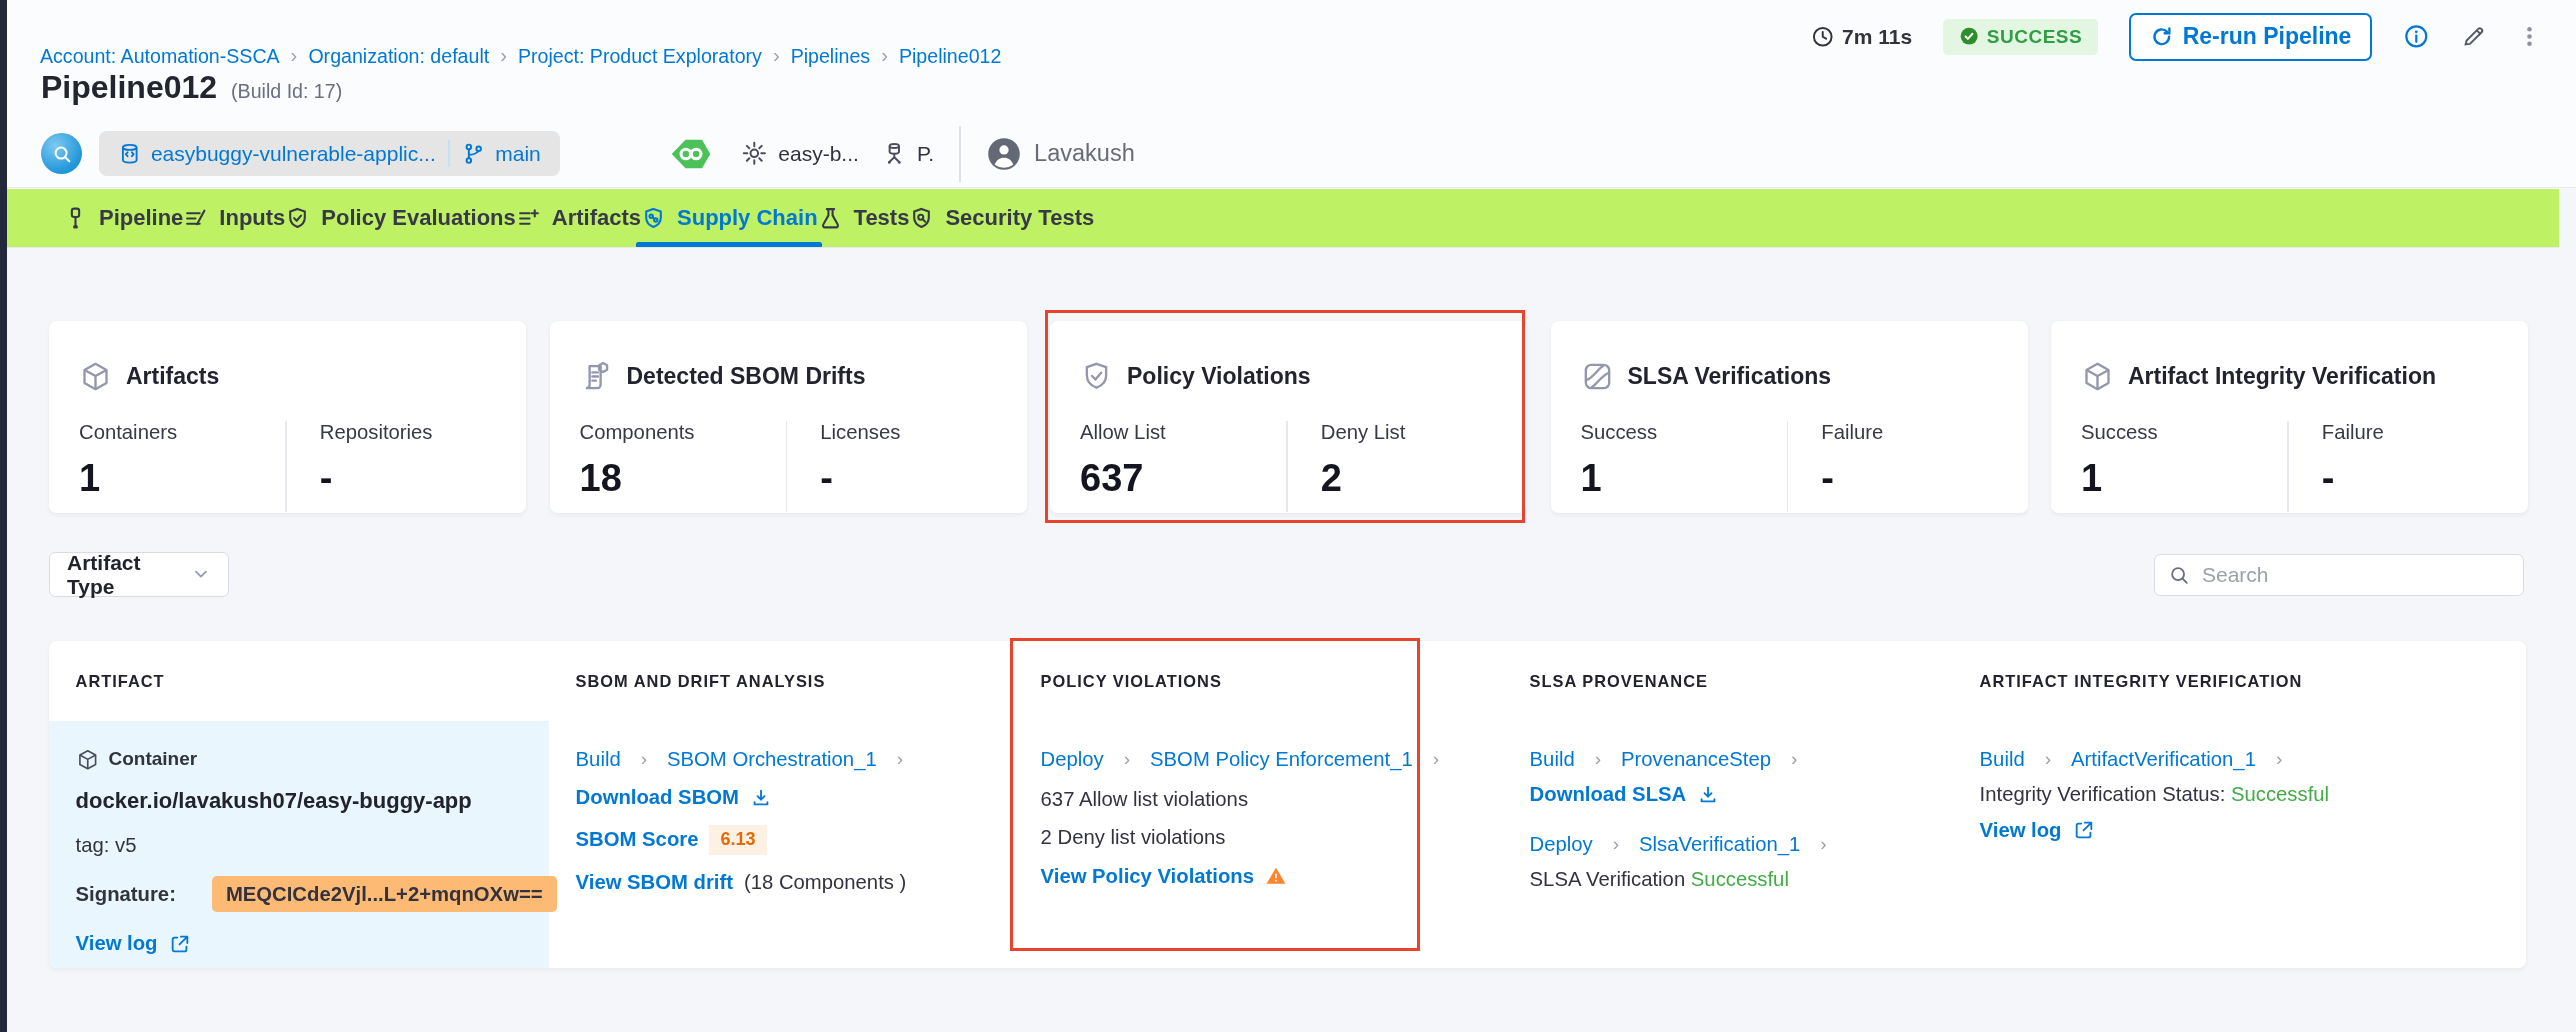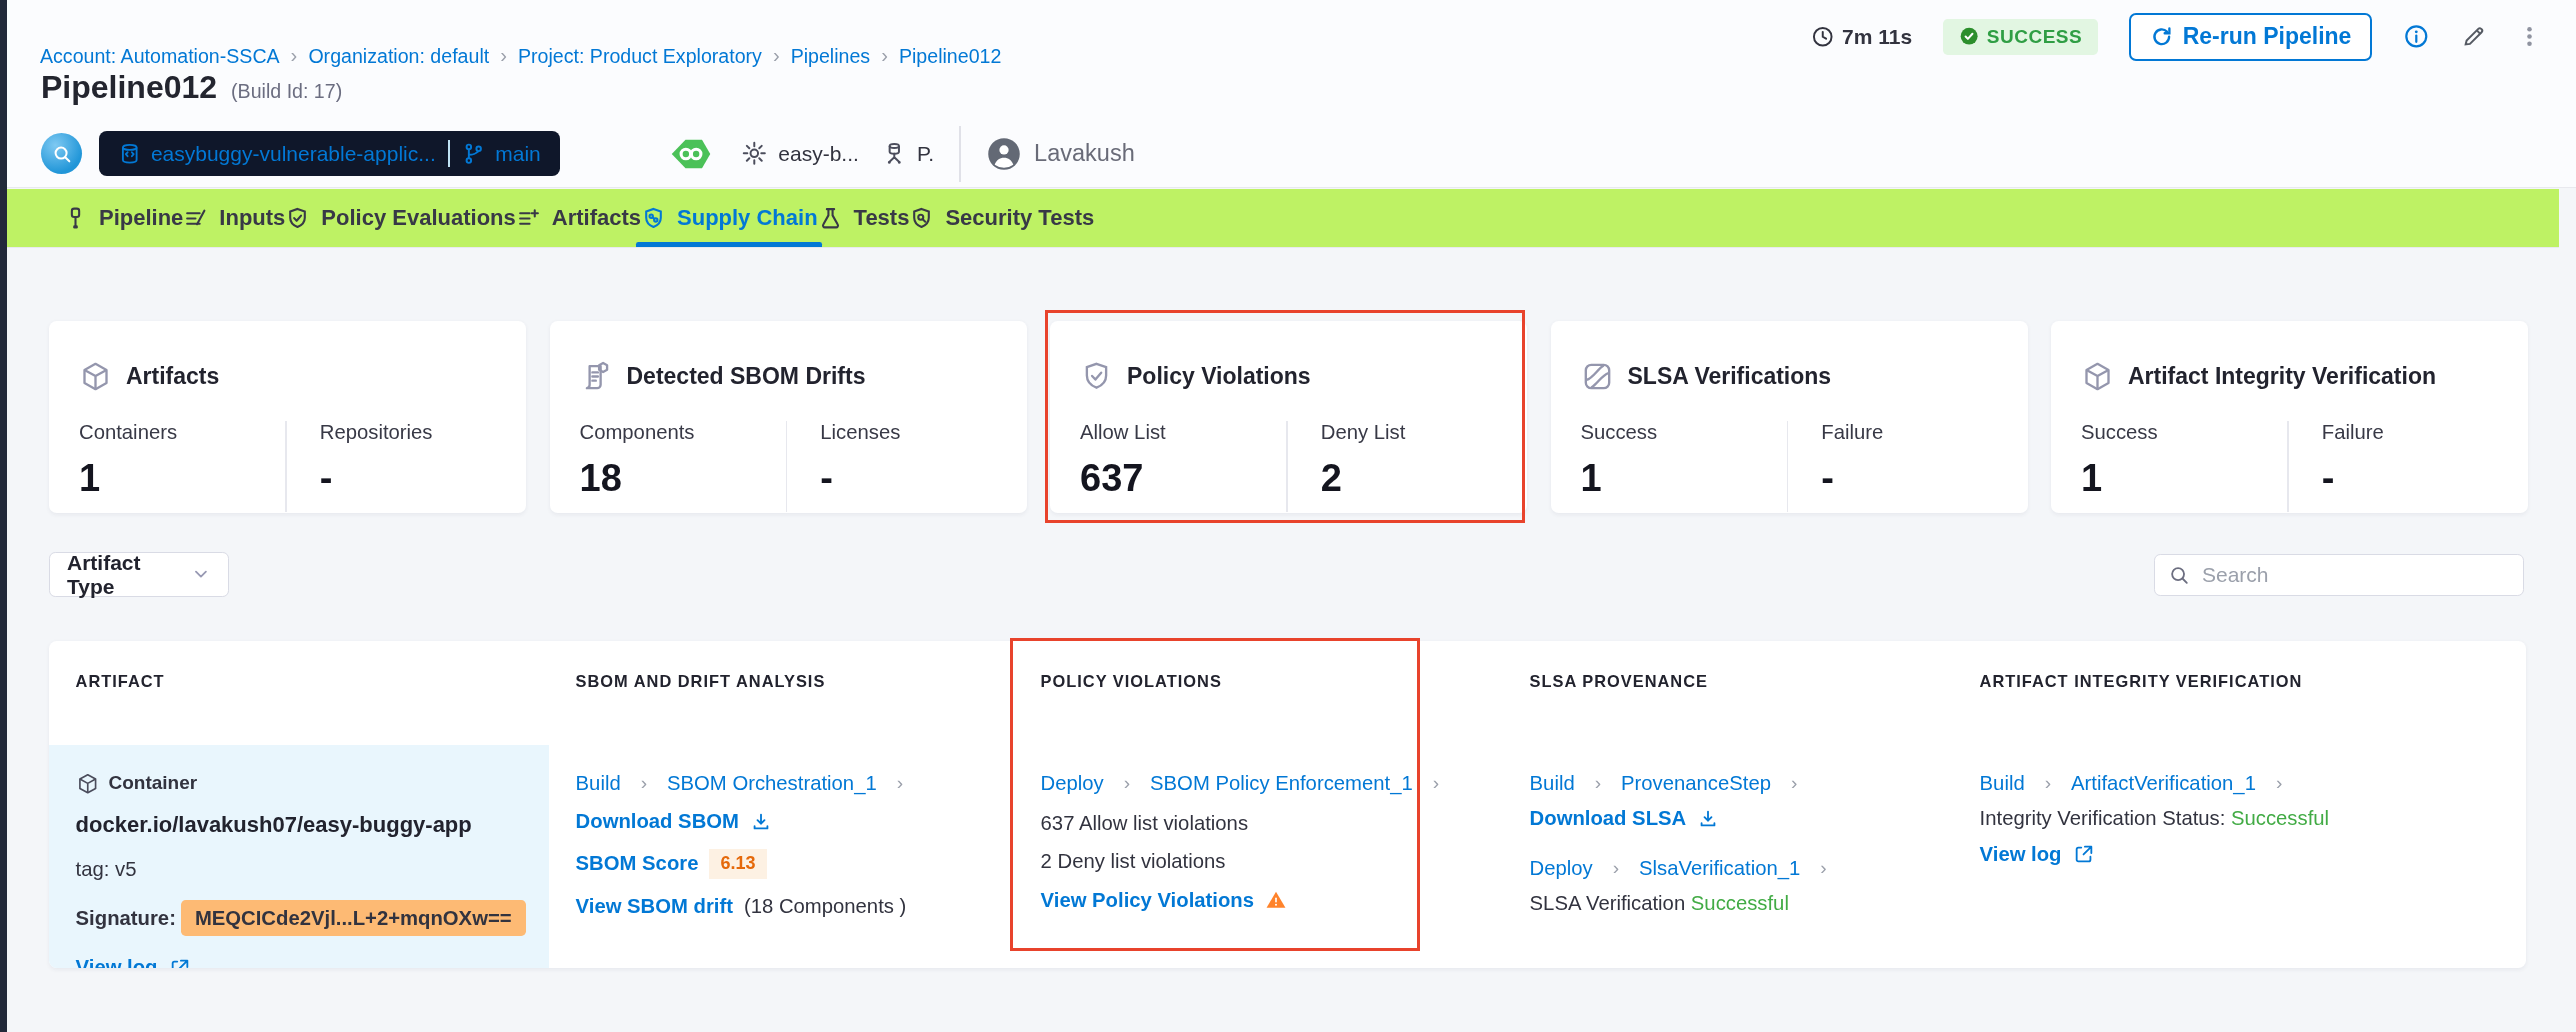--- a/index.html
+++ b/index.html
@@ -28,21 +28,21 @@
   .edit-icon svg { width:25px; height:25px; color:#555a63; }
   .kebab-icon svg { width:25px; height:25px; color:#8f93a0; }
 
   .title-row { position:absolute; left:34px; top:69px; display:flex; align-items:baseline; gap:14px; }
   .pipeline-title { font-size:32px; font-weight:700; color:#23252f; }
   .build-id { font-size:19.6px; color:#6b6d80;text-align:right; }
 
   .meta-row { position:absolute; left:34px; top:130px; height:47px; display:flex; align-items:center; }
   .code-circle { width:41px; height:41px; border-radius:50%; background:radial-gradient(circle at 35% 30%,#7ec9f2,#2196d8 70%); display:flex; align-items:center; justify-content:center; margin-right:17px; }
   .code-circle svg { width:22px; height:22px; color:#fff; }
-  .repo-chip { background:#0f172a; border-radius:7.8px; height:45px; display:flex; align-items:center; padding:0 19px; gap:12.5px; }
+  .repo-chip { background:#e5e5e5; border-radius:7.8px; height:45px; display:flex; align-items:center; padding:0 19px; gap:12.5px; }
   .repo-chip .link { color:#0278d5; font-size:21px; cursor:pointer; display:flex; align-items:center; gap:9.4px; }
   .repo-chip svg { width:23.5px; height:23.5px; color:#0278d5; }
   .chip-divider { width:1.6px; height:26.6px; background:#bfe3f4; }
   .ci-hex { width:44px; height:44px; margin-left:109px; display:flex; align-items:center; justify-content:center; }
   .exec-chip { display:flex; align-items:center; gap:11px; margin-left:28px; font-size:21px; color:#32333f; cursor:pointer; }
   .exec-chip svg { width:26.6px; height:26.6px; color:#4b4d5c; }
   .stage-chip { display:flex; align-items:center; gap:9.4px; margin-left:22px; font-size:21px; color:#32333f; cursor:pointer; }
   .stage-chip svg { width:26.6px; height:26.6px; color:#4b4d5c; }
   .meta-divider { width:1.6px; height:56px; background:#e0e1e8; margin:0 25px; }
   .user-chip { display:flex; align-items:center; gap:12.5px; }
@@ -77,33 +77,33 @@
   .search-wrap svg { position:absolute; left:14px; top:10.2px; width:22px; height:22px; color:#6c6e80; }
   .search-input { width:100%; height:100%; border:1.6px solid #d9dbe5; border-radius:6.3px; background:#fff; padding:0 12.5px 0 47px; font-size:21px; color:#22232e; font-family:inherit; }
   .search-input::placeholder { color:#9ba0ab; }
 
   
   .table-card { position:absolute; left:49px; top:641px; width:2477px; height:327px; background:#fff; border-radius:7.8px; box-shadow:0 1.6px 4.7px rgba(40,41,61,.06); overflow:hidden; }
   .tgrid { display:grid; grid-template-columns:500px 465px 489px 450px 1fr; }
   .thead { height:80px; align-items:center; }
   .th { font-size:16.4px; font-weight:700; color:#22232e; letter-spacing:1px; padding-left:26.6px; }
   .trow { height:247px; }
-  .cell { padding:26.6px 15.6px 0 26.6px; font-size:20.3px; color:#383946;margin-top:24px; }
+  .cell { padding:26.6px 15.6px 0 26.6px; font-size:20.3px; color:#383946; }
   .cell-artifact { background:#e9f6fd; }
 
   .stage-crumbs { display:flex; align-items:center; gap:20px; font-size:20.3px; }
   .stage-crumbs .slink { color:#0278d5; cursor:pointer; }
   .stage-crumbs .ssep { color:#9ba0ab; font-size:19px; }
 
   .type-row { display:flex; align-items:center; gap:9.4px; }
   .type-row svg { width:23.5px; height:23.5px; color:#4b4d5c; }
   .type-label { font-size:19px; font-weight:700; color:#32333f; }
   .artifact-name { font-size:22px; font-weight:700; color:#22232e; margin-top:17px; }
   .artifact-tag { margin-top:20.3px; font-size:20.3px; color:#32333f; }
-  .sig-row { display:flex; align-items:center; gap:5px; margin-top:19px; }
+  .sig-row { display:flex; align-items:center; gap:36px; margin-top:19px; }
   .sig-label { font-weight:600; color:#32333f; }
   .sig-pill { background:#fdba74; border-radius:4.7px; padding:6.3px 14px; font-weight:600; color:#32333f; }
   .link-row { display:flex; align-items:center; gap:11px; margin-top:20.3px; }
   .blue-link { color:#0278d5; font-weight:600; cursor:pointer; font-size:20.3px; }
   .link-row svg { width:22px; height:22px; color:#0278d5; }
   .score-badge { background:#fdf1e3; color:#e5690b; font-weight:700; font-size:18px; border-radius:0; padding:4.7px 11px; }
   .plain-dark { color:#32333f; font-size:20.3px; }
   .mt18 { margin-top:17px; } .mt16 { margin-top:15.6px; } .mt26 { margin-top:26.6px; } .mt12 { margin-top:12.5px; }
   .success-txt { color:#42ab45; }
   .warn-svg { width:22px; height:22px; }

